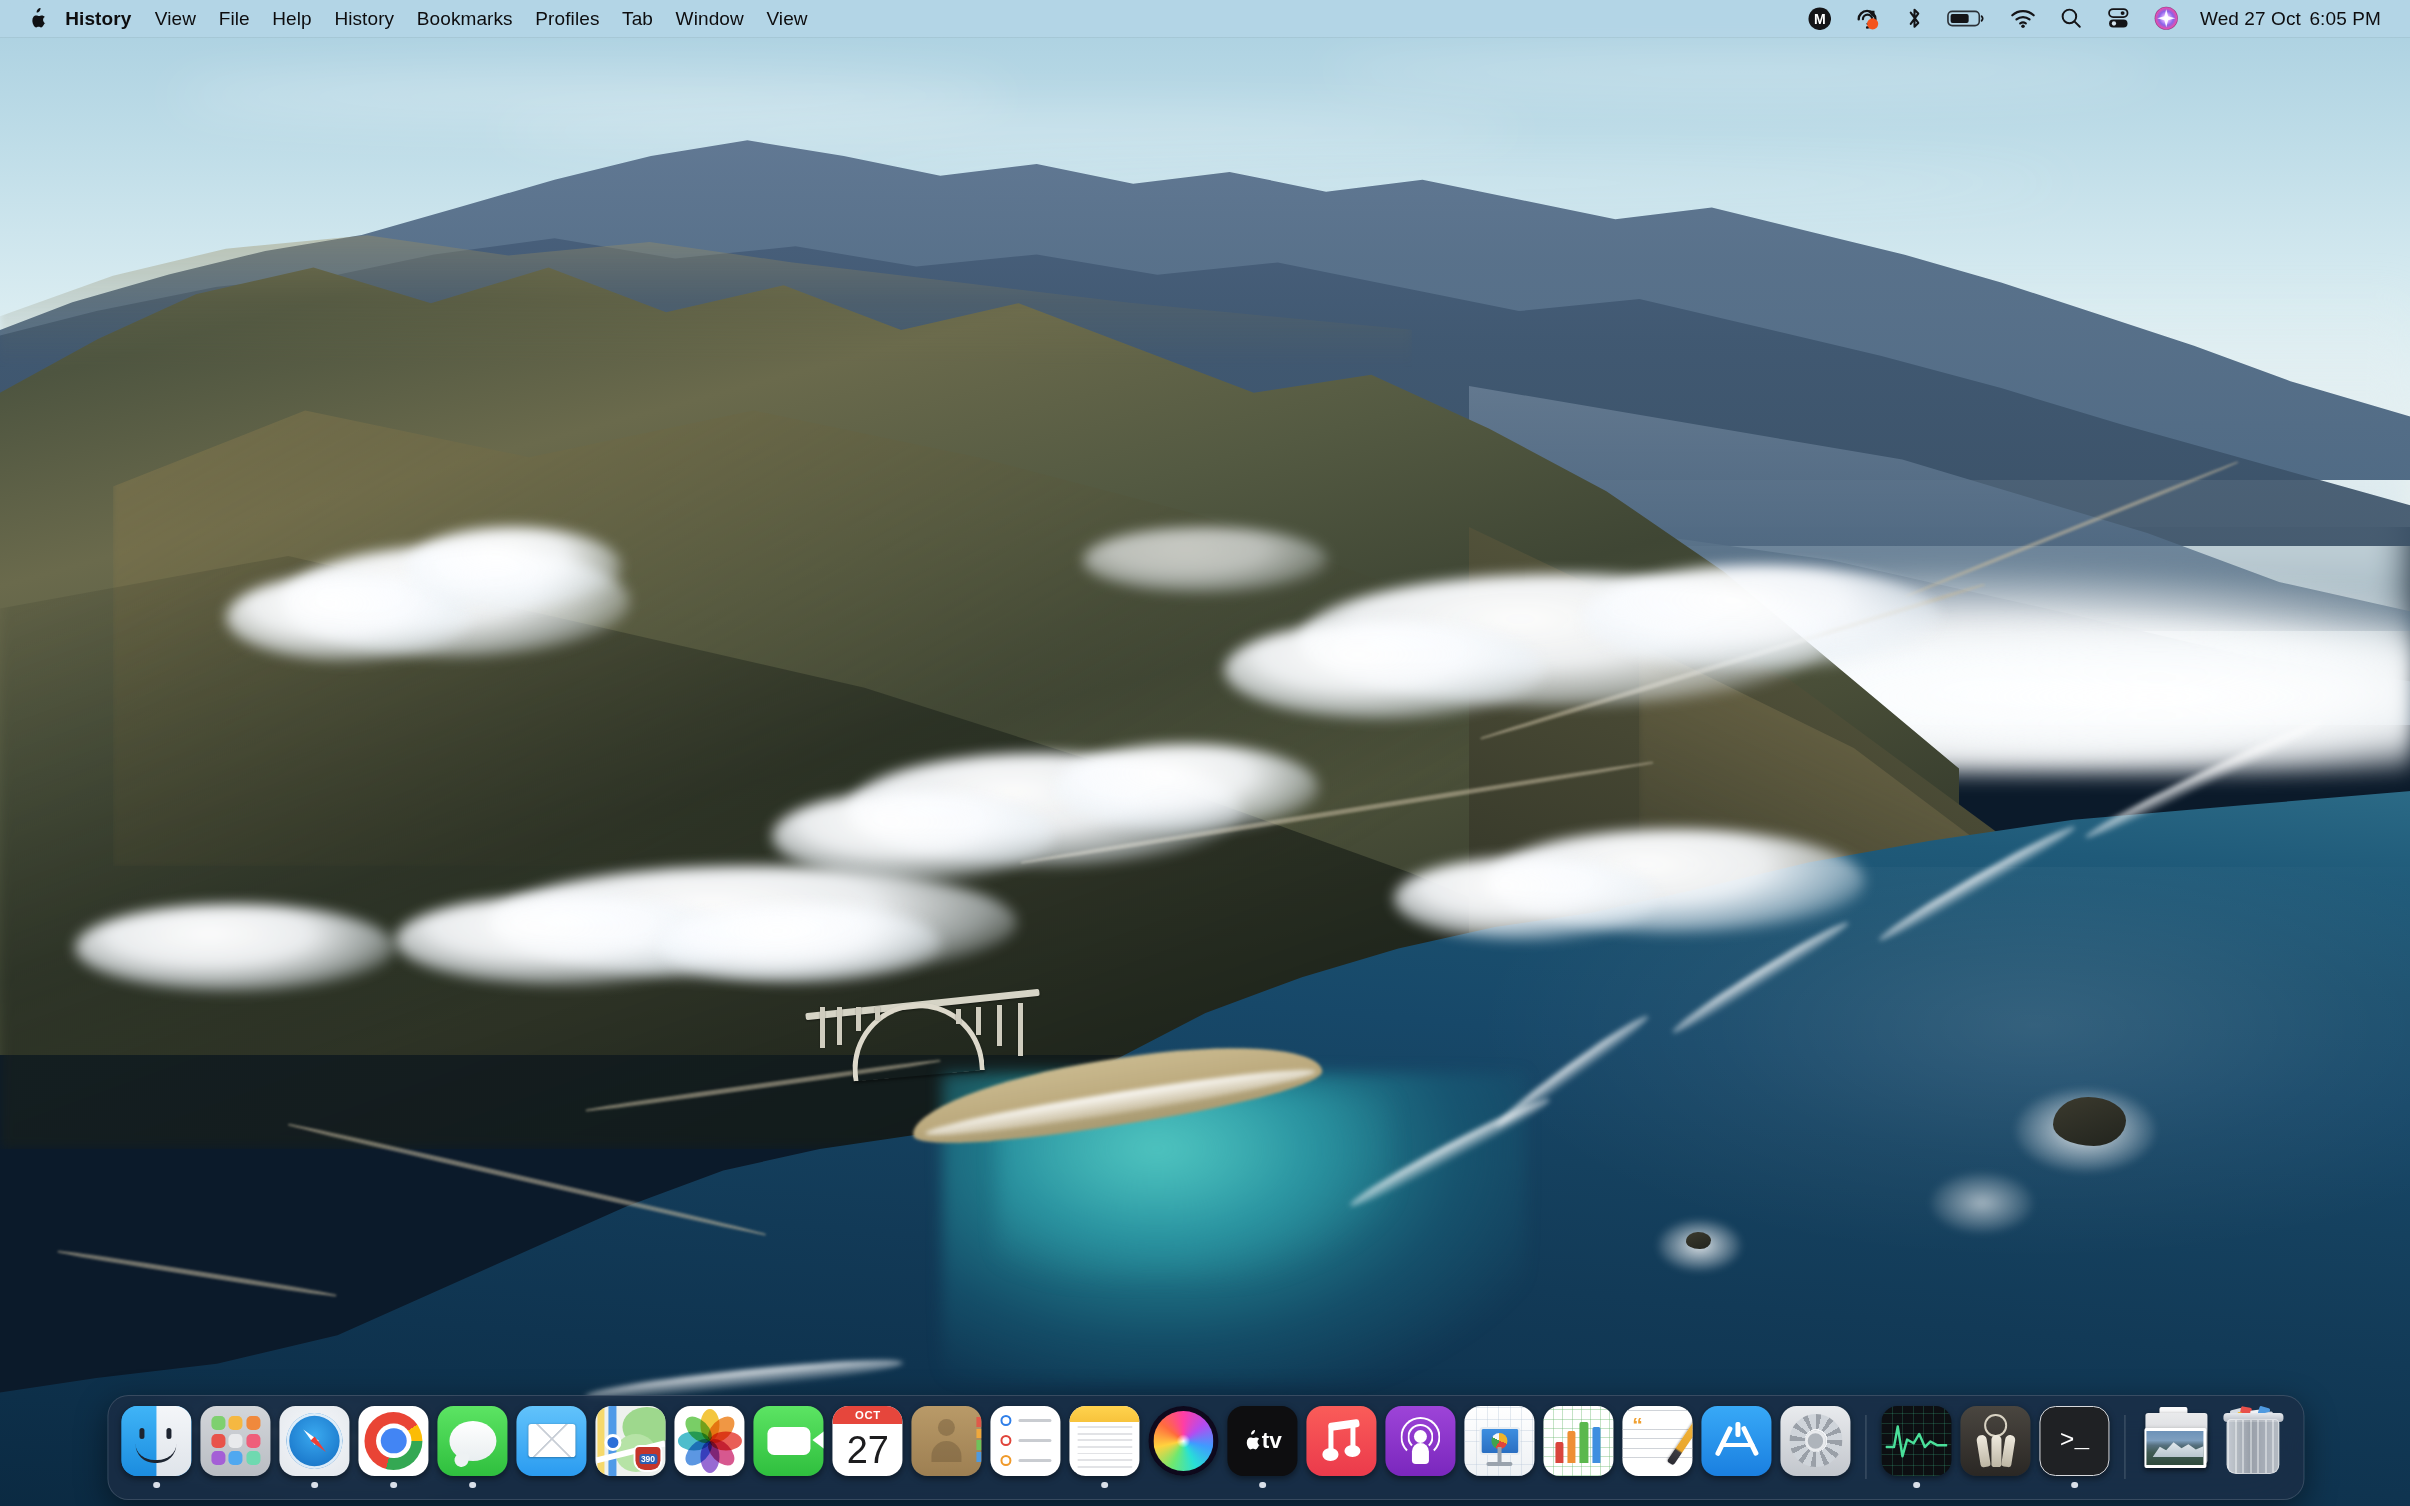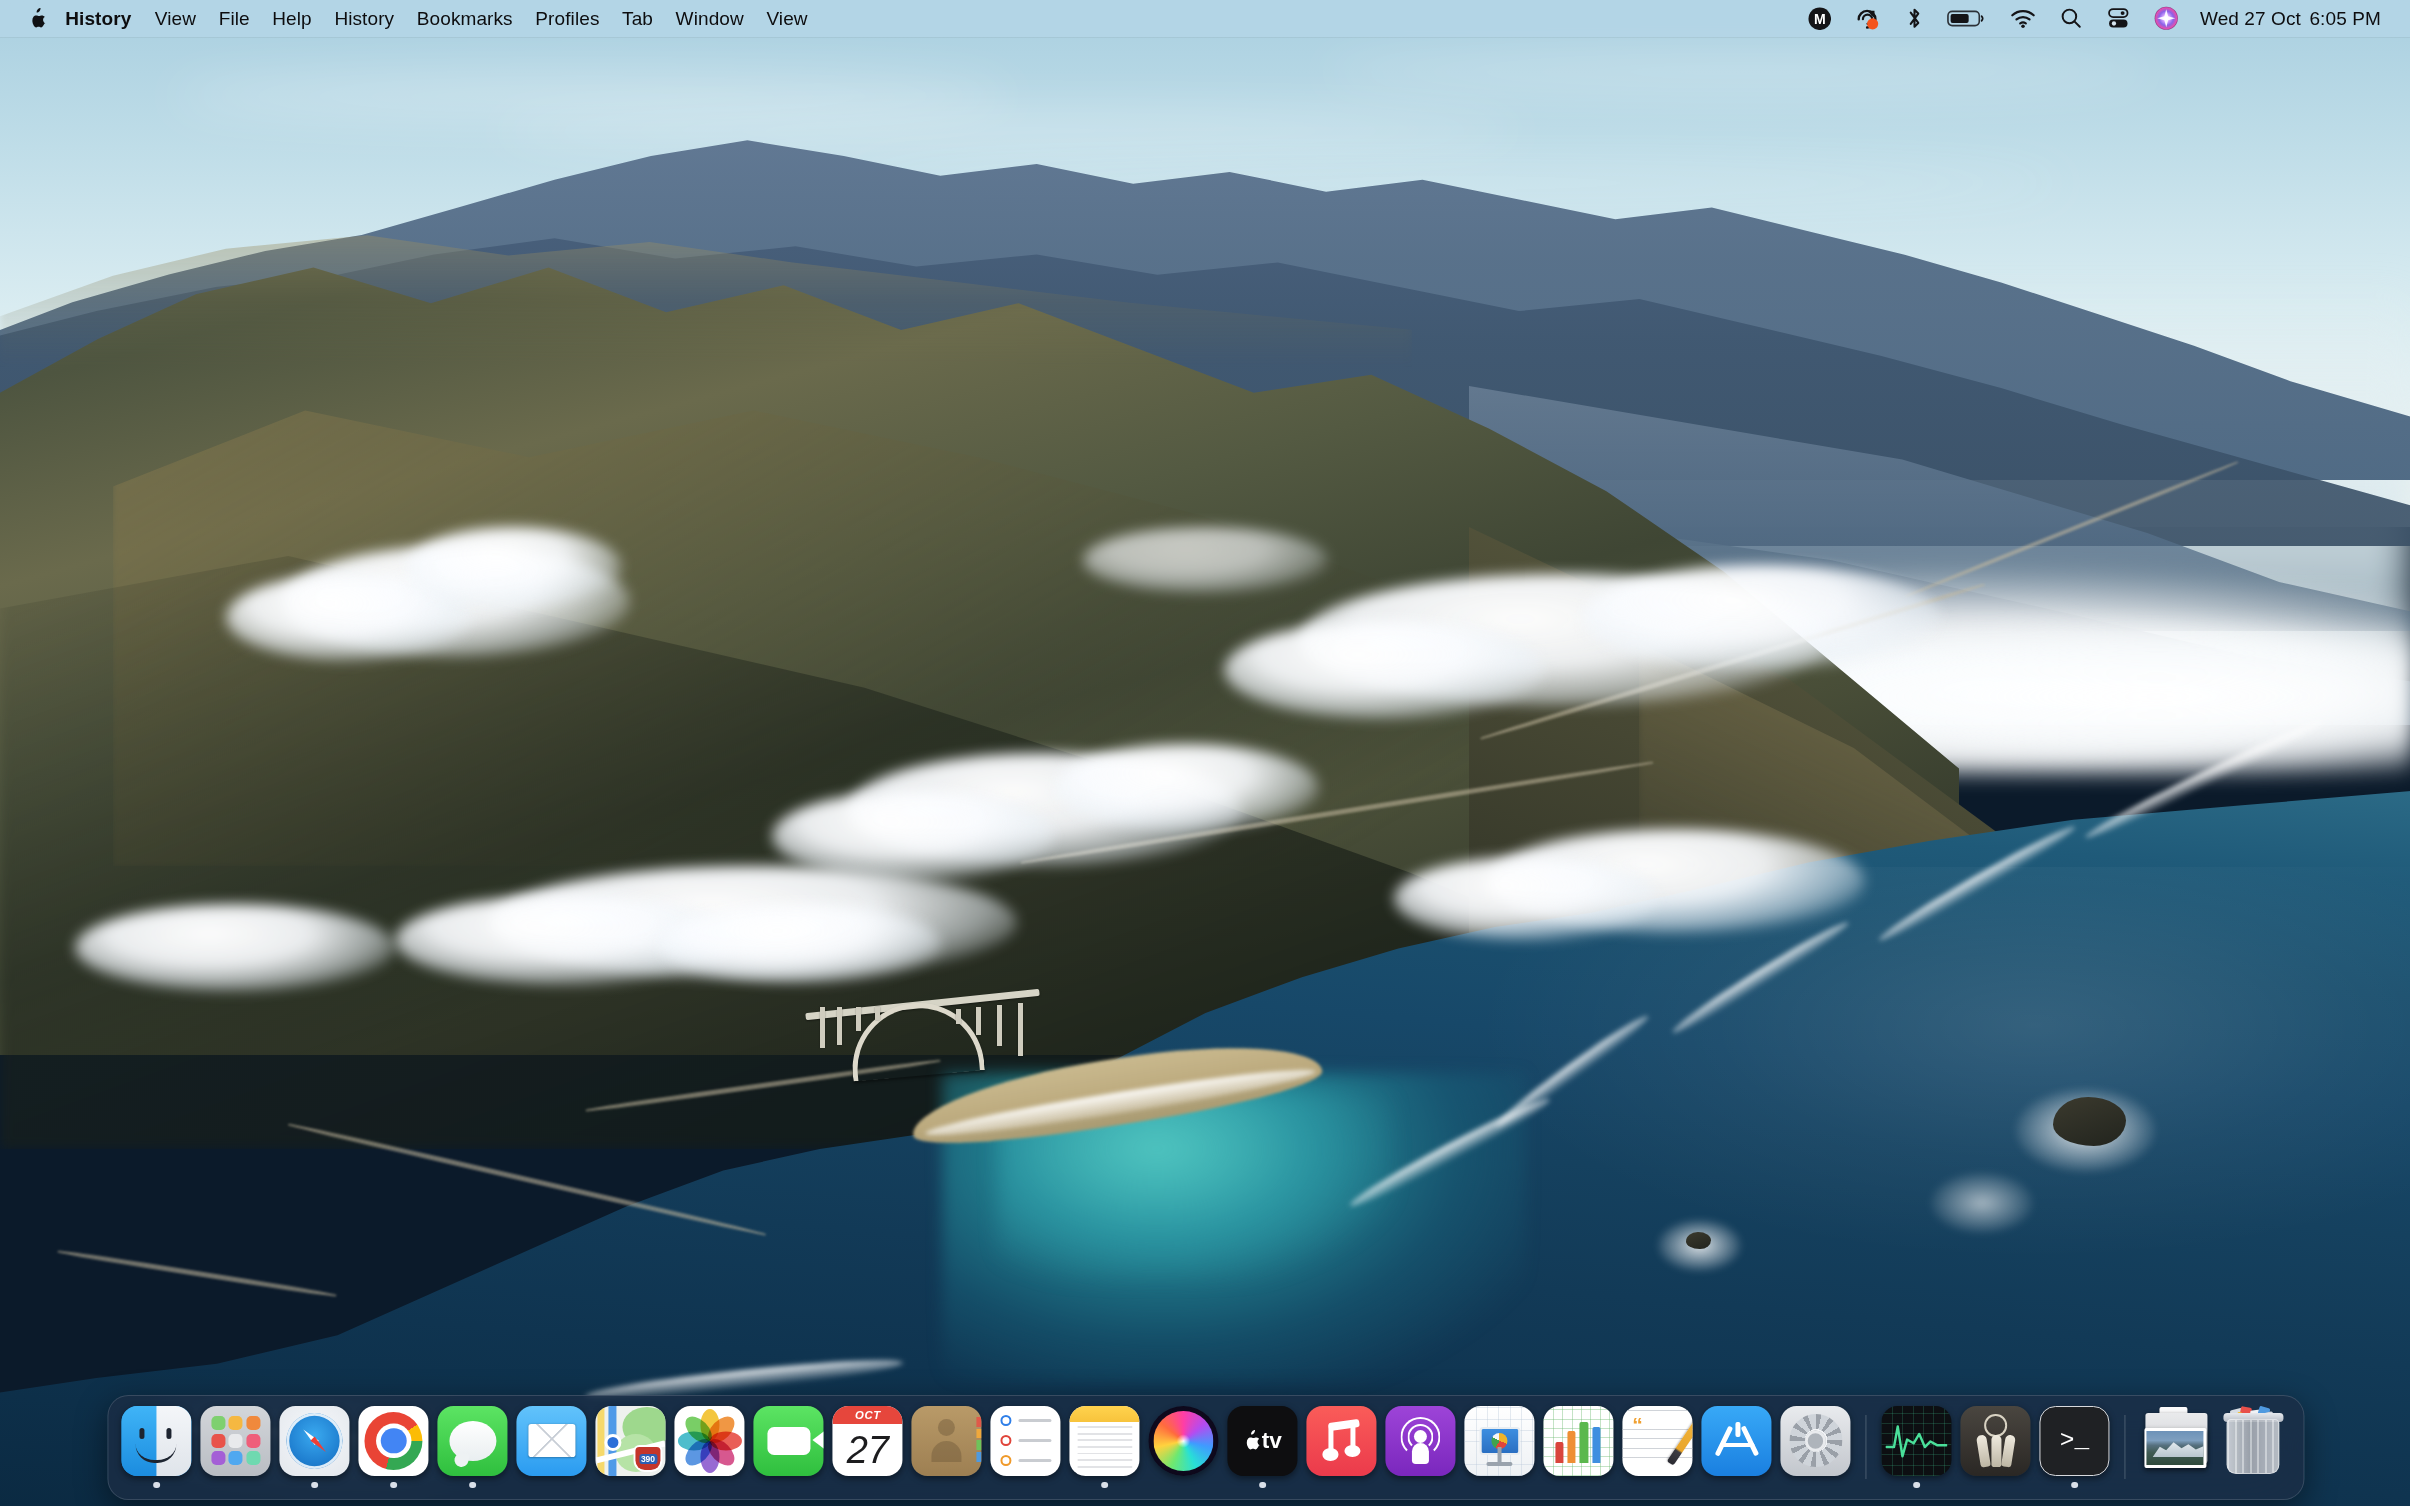--- a/index.html
+++ b/index.html
@@ -413,21 +413,21 @@
     mix-blend-mode:multiply;
   }
 
   .facetime { background:linear-gradient(180deg,#5ce463,#2fbf3e); display:flex; align-items:center; justify-content:center; }
   .facetime .cam { width:43px; height:28px; border-radius:6.6px; background:#fff; position:relative; }
   .facetime .cam::after {
     content:""; position:absolute; right:-14px; top:4.7px;
     border:9.4px solid transparent; border-right:12.2px solid #fff;
   }
 
-  .calendar { background:#fff; overflow:hidden;font-style:italic; }
+  .calendar { background:#fff; overflow:hidden; }
   .calendar .cal-top {
     height:18px; background:#e6463c; color:#fff; font-size:11.3px; font-weight:bold;
     display:flex; align-items:center; justify-content:center; letter-spacing:0.6px;
   }
   .calendar .cal-day {
     height:52px; display:flex; align-items:center; justify-content:center;
     font-size:38px; color:#1c1c1e; font-weight:300; line-height:1;
   }
 
   .contacts { background:linear-gradient(180deg,#b99a68,#9d7f52); display:flex; align-items:center; justify-content:center; position:relative; }

